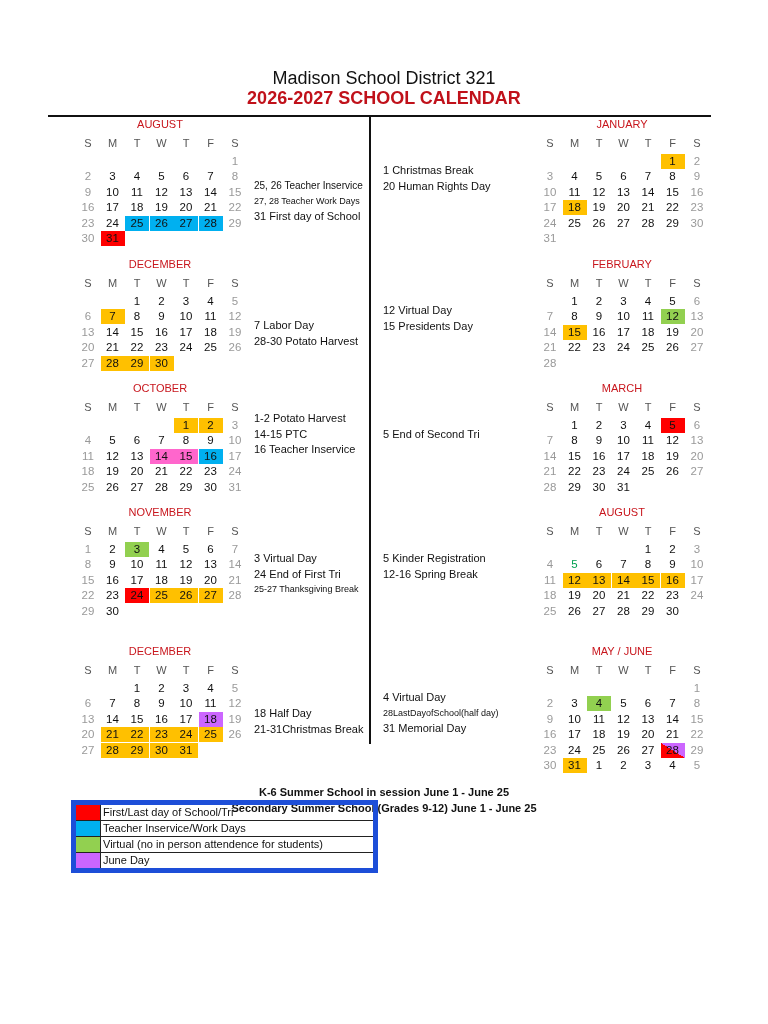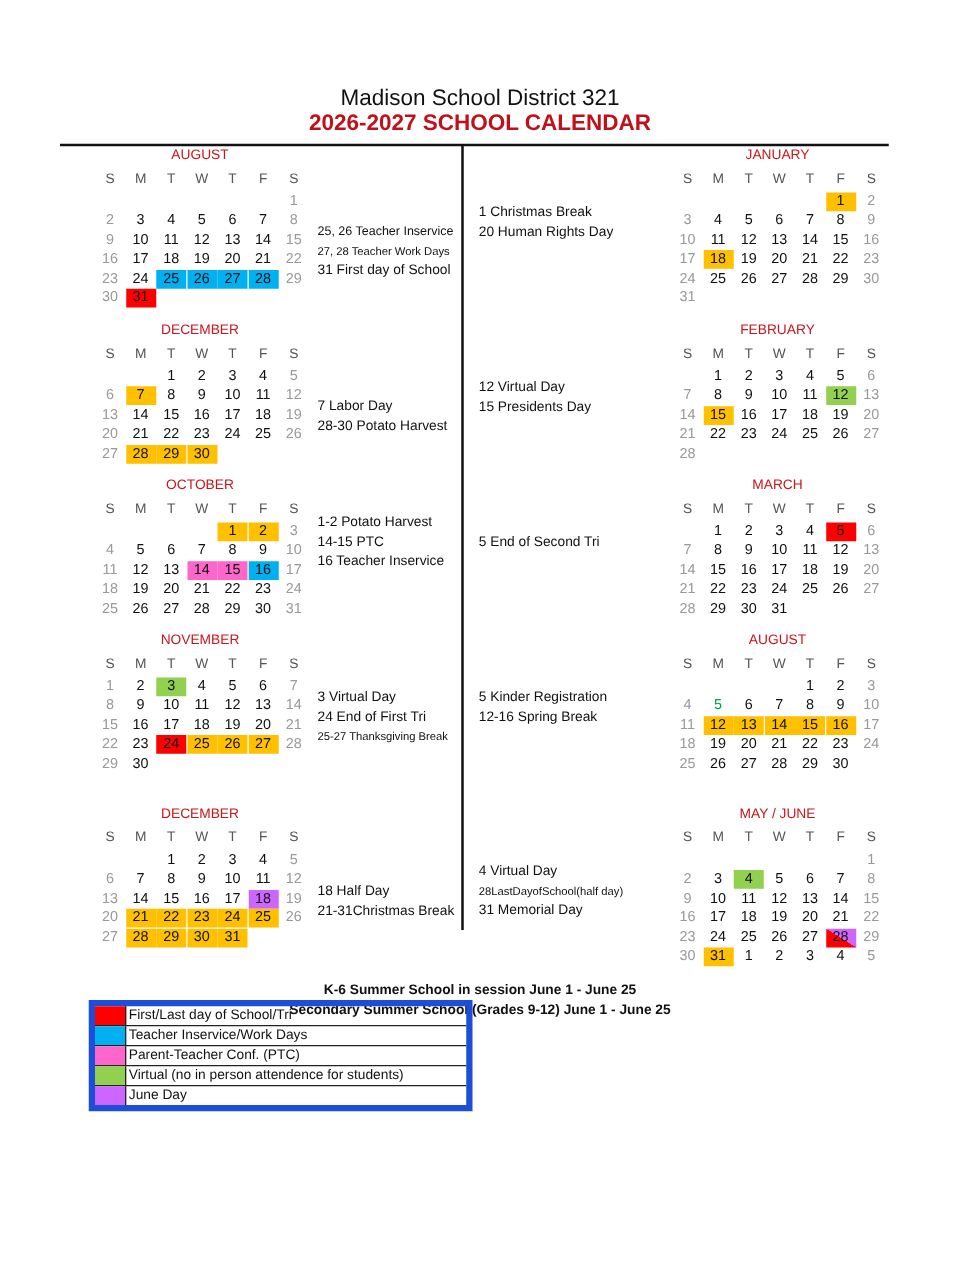--- a/index.html
+++ b/index.html
@@ -535,24 +535,20 @@
 <div class="legend">
   <div class="lrow">
     <div class="swatch" style="background:#ff0000"></div>
     <div class="ltext">First/Last day of School/Tri</div>
   </div>
   <div class="lrow">
     <div class="swatch" style="background:#00b0f0"></div>
     <div class="ltext">Teacher Inservice/Work Days</div>
   </div>
   <div class="lrow">
-    <div class="swatch" style="background:#ff66cc"></div>
-    <div class="ltext">Parent-Teacher Conf. (PTC)</div>
-  </div>
-  <div class="lrow">
     <div class="swatch" style="background:#92d050"></div>
     <div class="ltext">Virtual (no in person attendence for students)</div>
   </div>
   <div class="lrow">
     <div class="swatch" style="background:#cc66ff"></div>
     <div class="ltext">June Day</div>
   </div>
 </div>
 
 </body></html>

